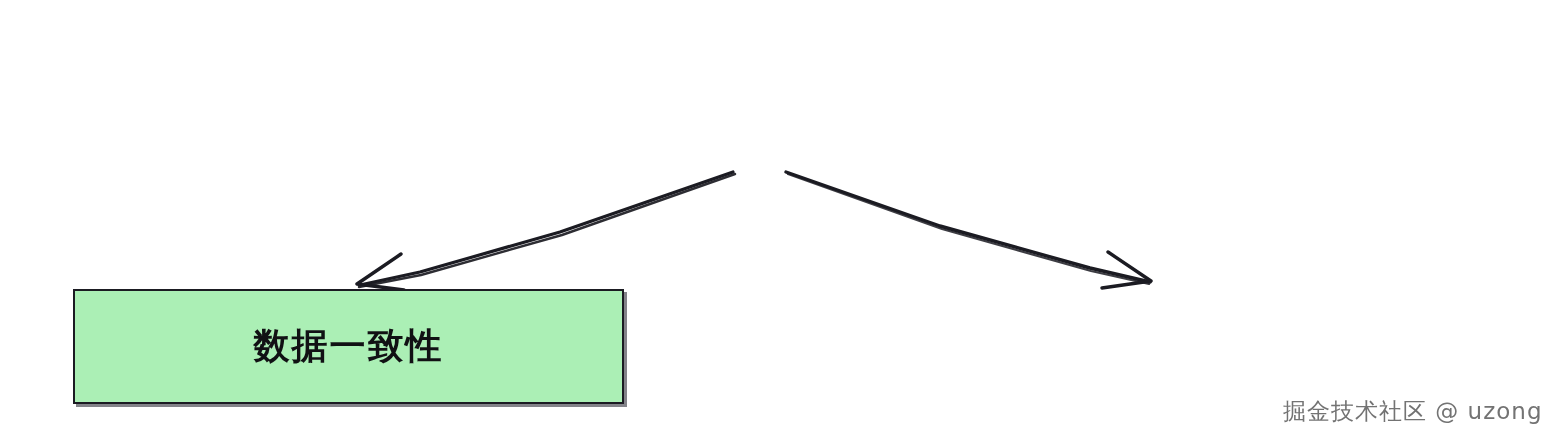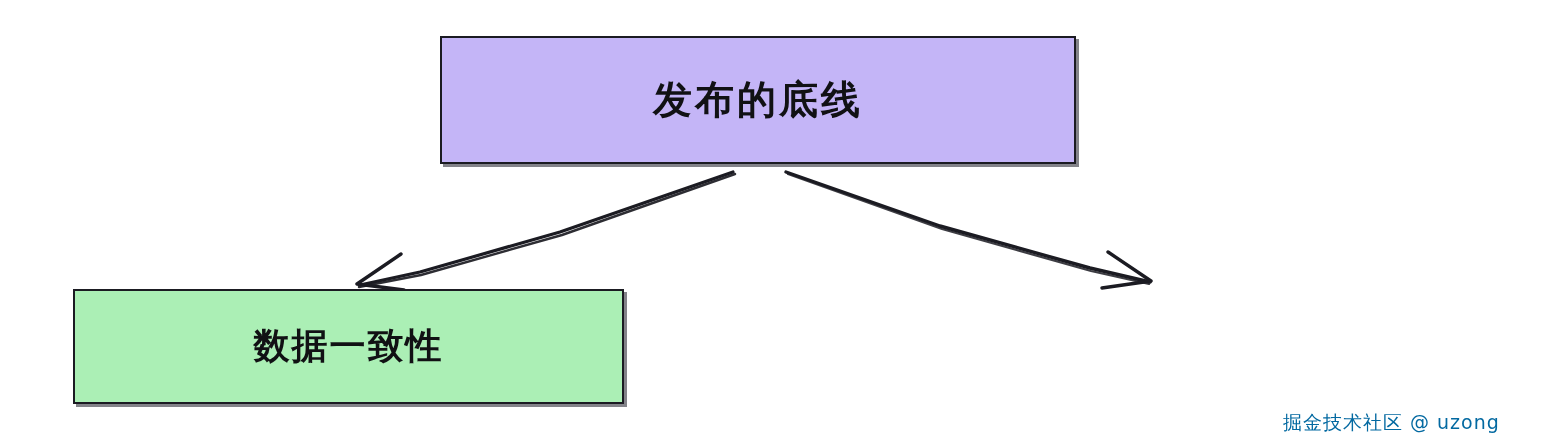--- a/index.html
+++ b/index.html
@@ -70,48 +70,44 @@
     background: #fae79c;
   }
   #node-transaction .node-label {
     font-size: 36px;
   }
   #watermark {
     position: absolute;
     left: 1283px;
     top: 396px;
     font-family: "DejaVu Sans", "Liberation Sans", sans-serif;
-    font-size: 19px;
-    color: #0369a1;
+    font-size: 23px;
+    color: #737373;
     letter-spacing: 1px;
     white-space: nowrap;
-    margin-top: 14px;
   }
 </style>
 </head>
 <body>
 
 <div id="canvas">
 
   <svg class="arrow-layer" viewBox="0 0 1562 442" width="1562" height="442" xmlns="http://www.w3.org/2000/svg">
     <g fill="none" stroke="#1b1b22" stroke-linecap="round" stroke-linejoin="round">
       <path d="M 733 172 L 560 232 L 420 272 L 360 285" stroke-width="3.2"></path>
       <path d="M 735 174 L 562 235 L 421 275 L 359 287" stroke-width="2.4" opacity="0.92"></path>
       <path d="M 401 254 L 357 284 L 404 290" stroke-width="3.4"></path>
     </g>
     <g fill="none" stroke="#1b1b22" stroke-linecap="round" stroke-linejoin="round">
       <path d="M 786 172 L 940 226 L 1090 268 L 1150 282" stroke-width="3.4"></path>
       <path d="M 788 174 L 942 229 L 1091 271 L 1149 284" stroke-width="2.2" opacity="0.85"></path>
       <path d="M 1108 252 L 1151 281 L 1102 288" stroke-width="3.4"></path>
     </g>
   </svg>
 
-  <div class="node" id="node-root">
-    <span class="node-label">发布的底线</span>
-  </div>
 
   <div class="node" id="node-consistency">
     <span class="node-label">数据一致性</span>
   </div>
 
 
   <div id="watermark">掘金技术社区 @ uzong</div>
 
 </div>
 

